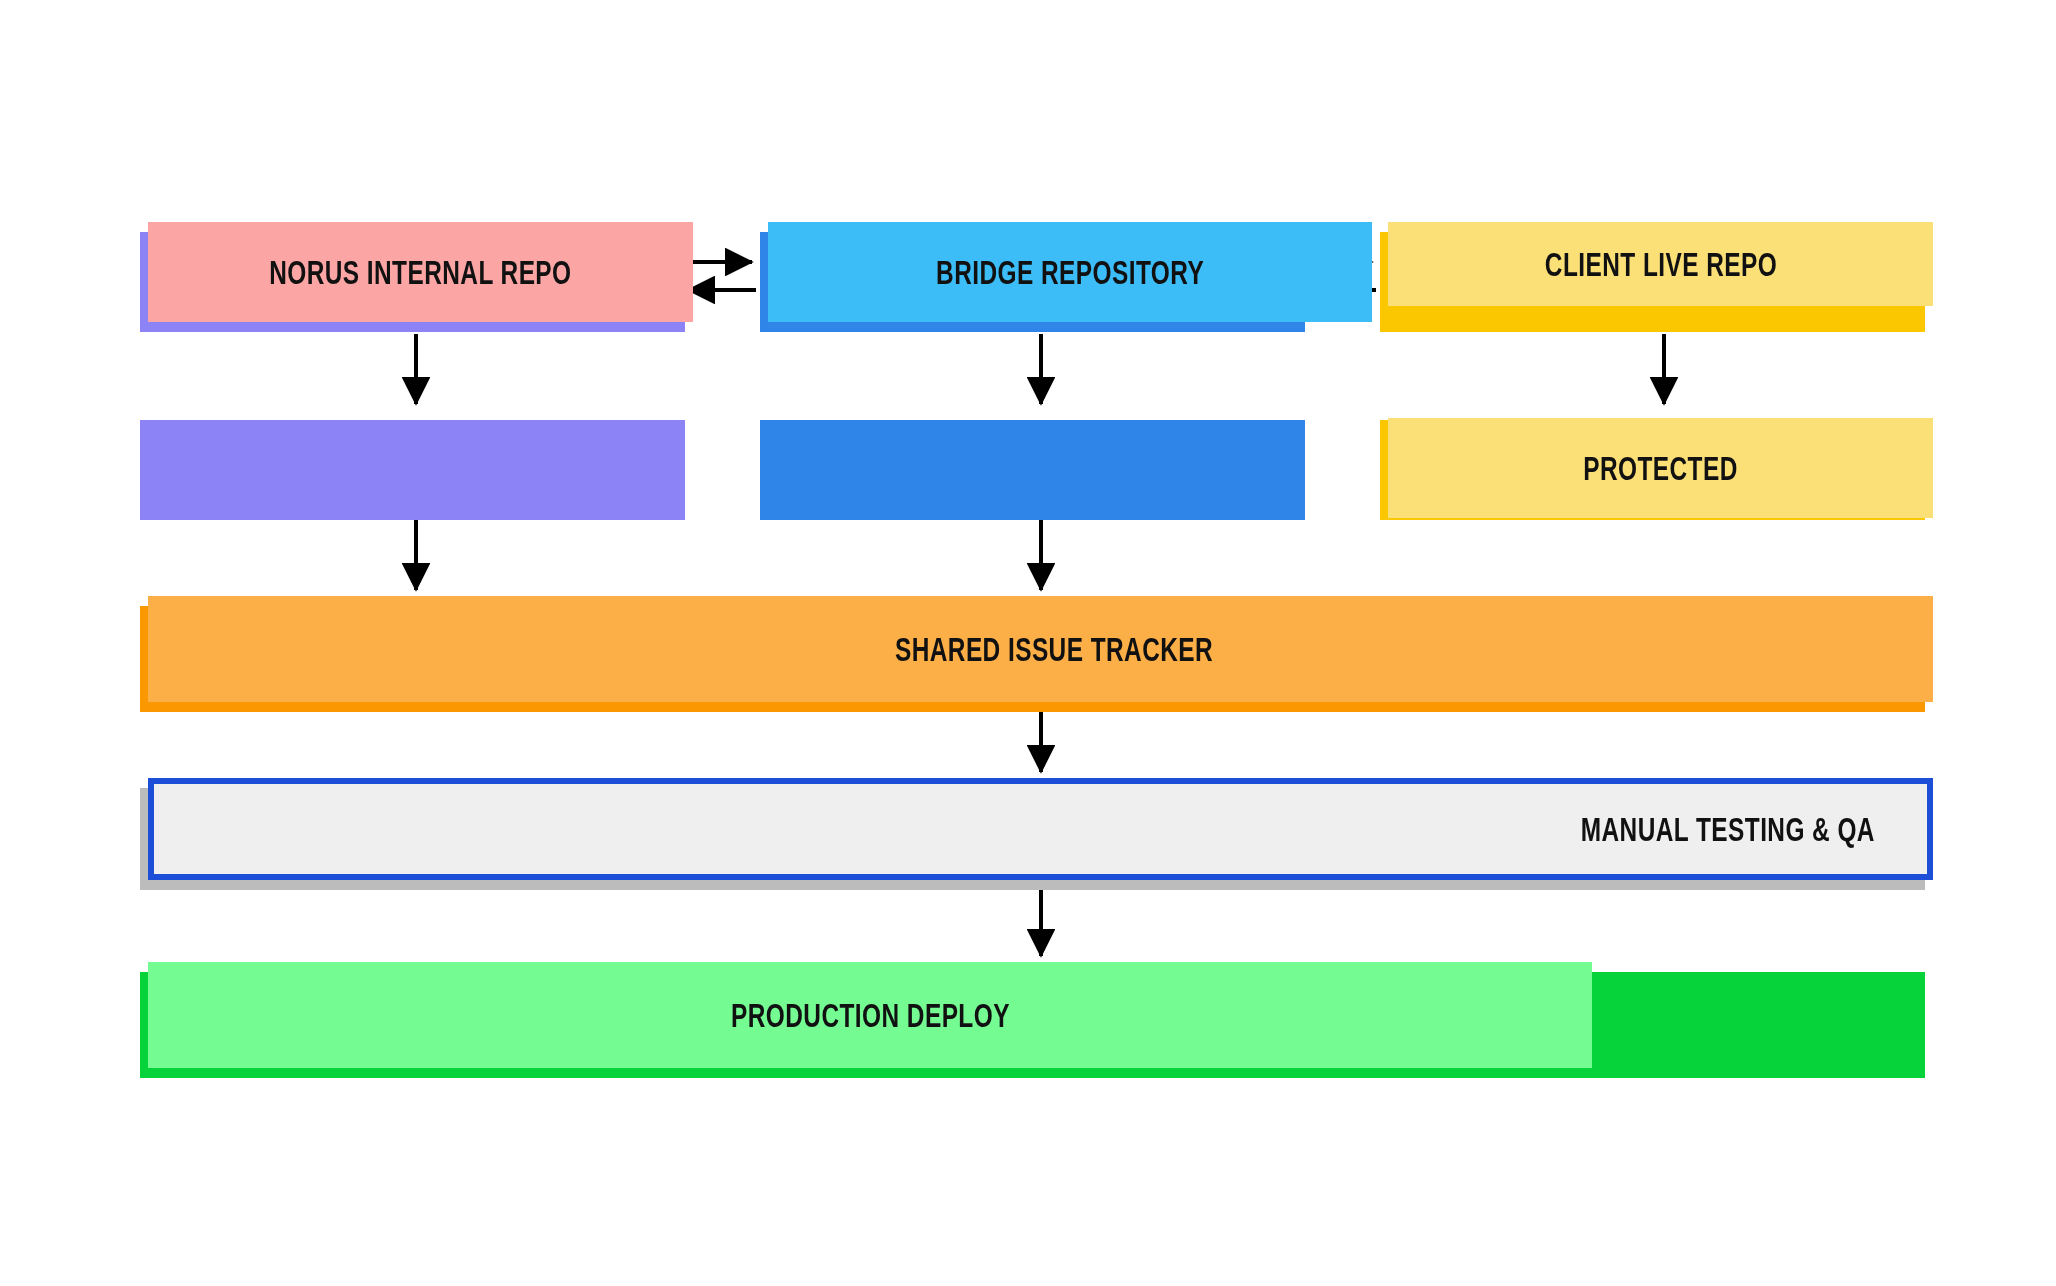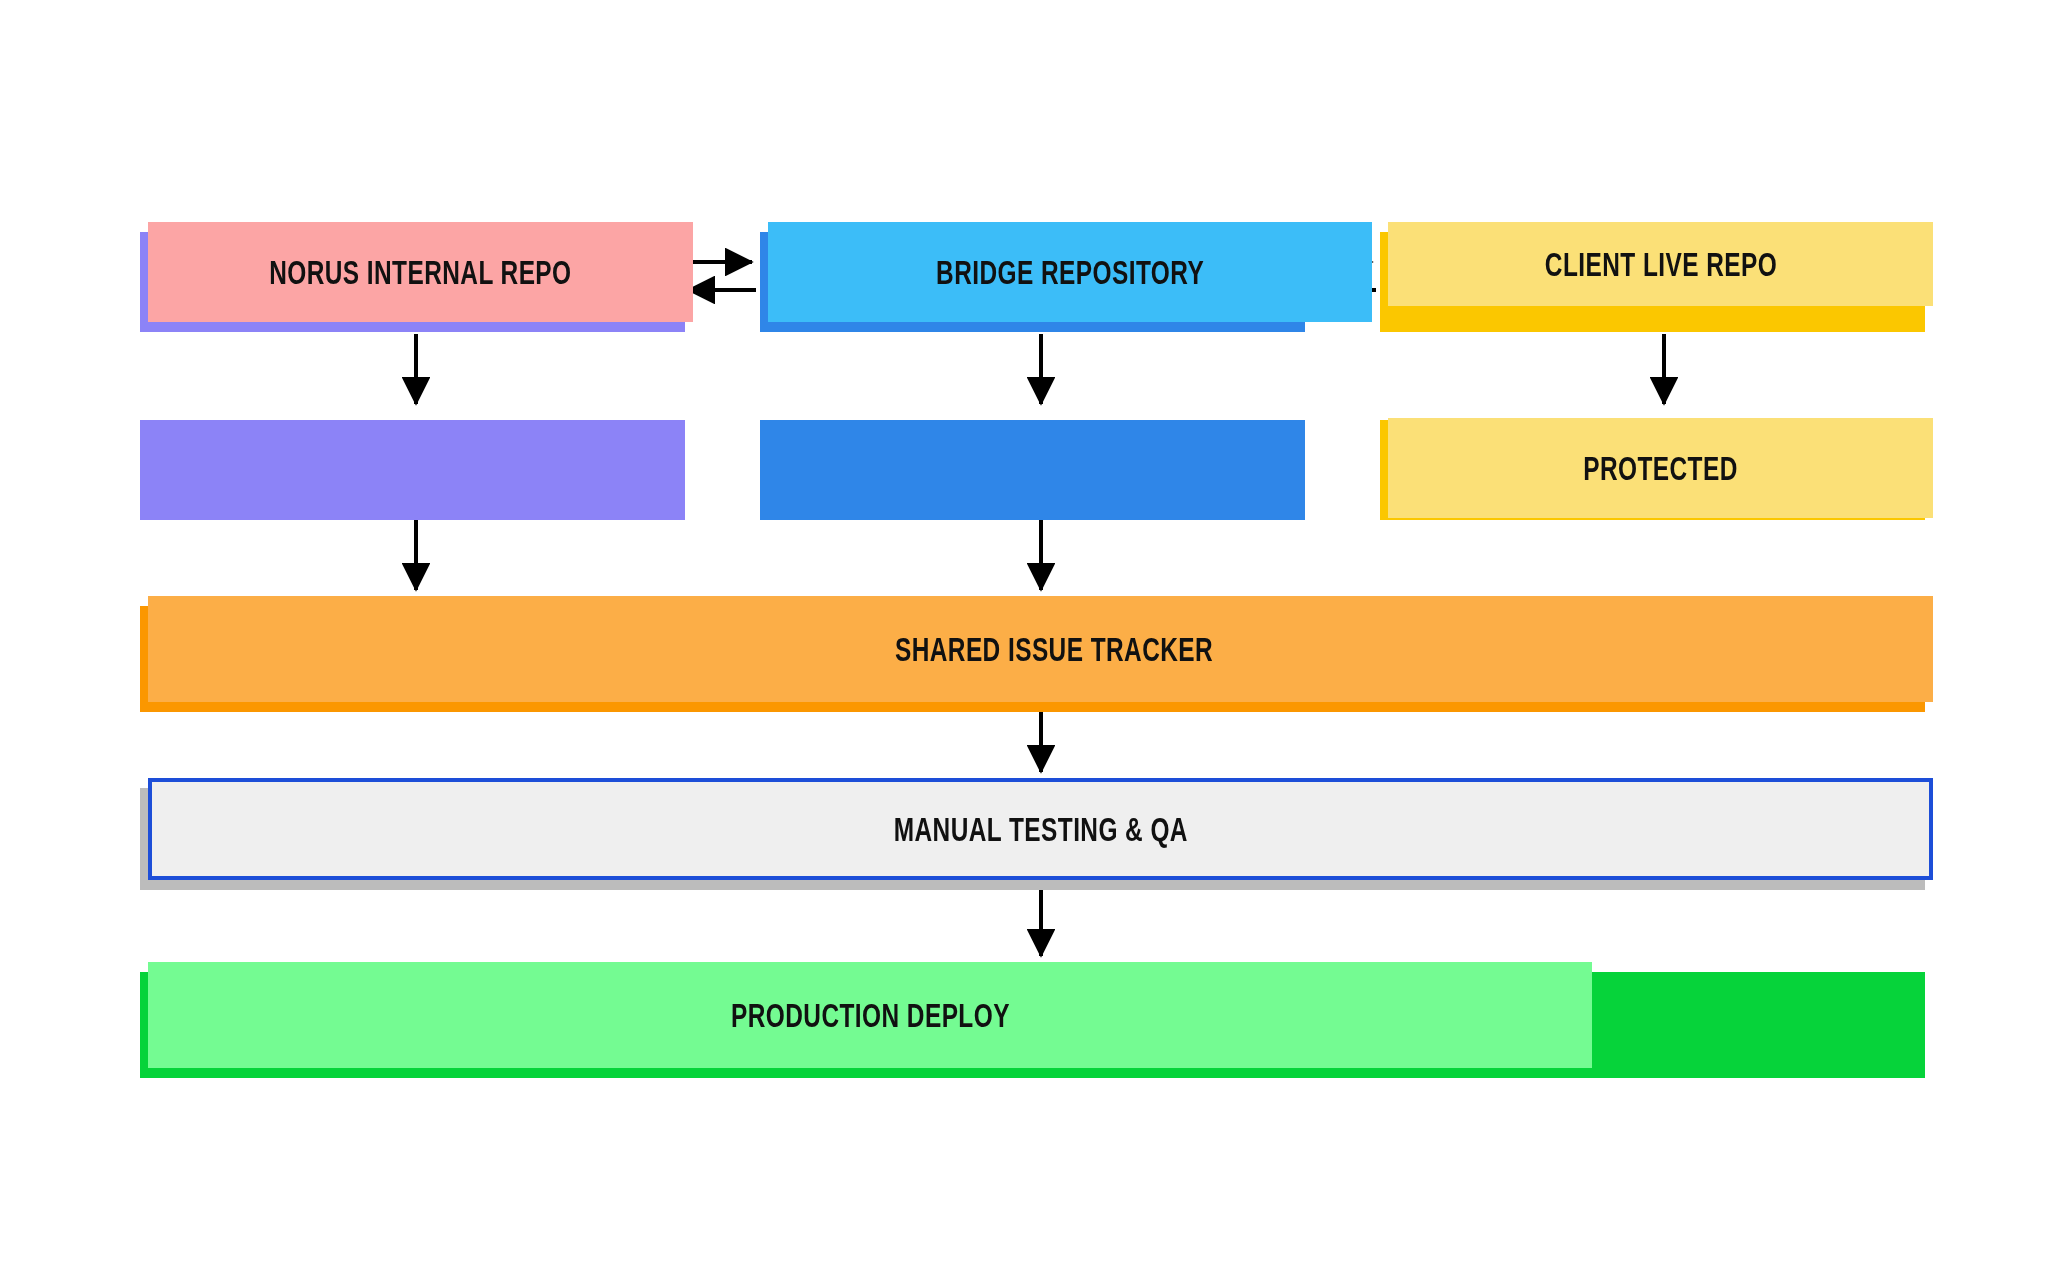--- a/index.html
+++ b/index.html
@@ -57,21 +57,21 @@
 
   .fill-blue    { background: #3cbdf8; }
   .sh-blue      { background: #2f86e8; }
 
   .fill-yellow  { background: #fbe077; }
   .sh-yellow    { background: #fbc700; }
 
   .fill-orange  { background: #fcae47; }
   .sh-orange    { background: #fb9700; }
 
-  .fill-grey    { background: #efefef; border: 4px solid #1d4ed8; }
+  .fill-grey    { background: #efefef; border: 6px solid #1d4ed8; justify-content: flex-end; }
   .sh-grey      { background: #bcbcbc; }
 
   .fill-green   { background: #74fb92; }
   .sh-green     { background: #06d33a; }
 
   
   #links {
     position: absolute;
     left: 0;
     top: 0;

